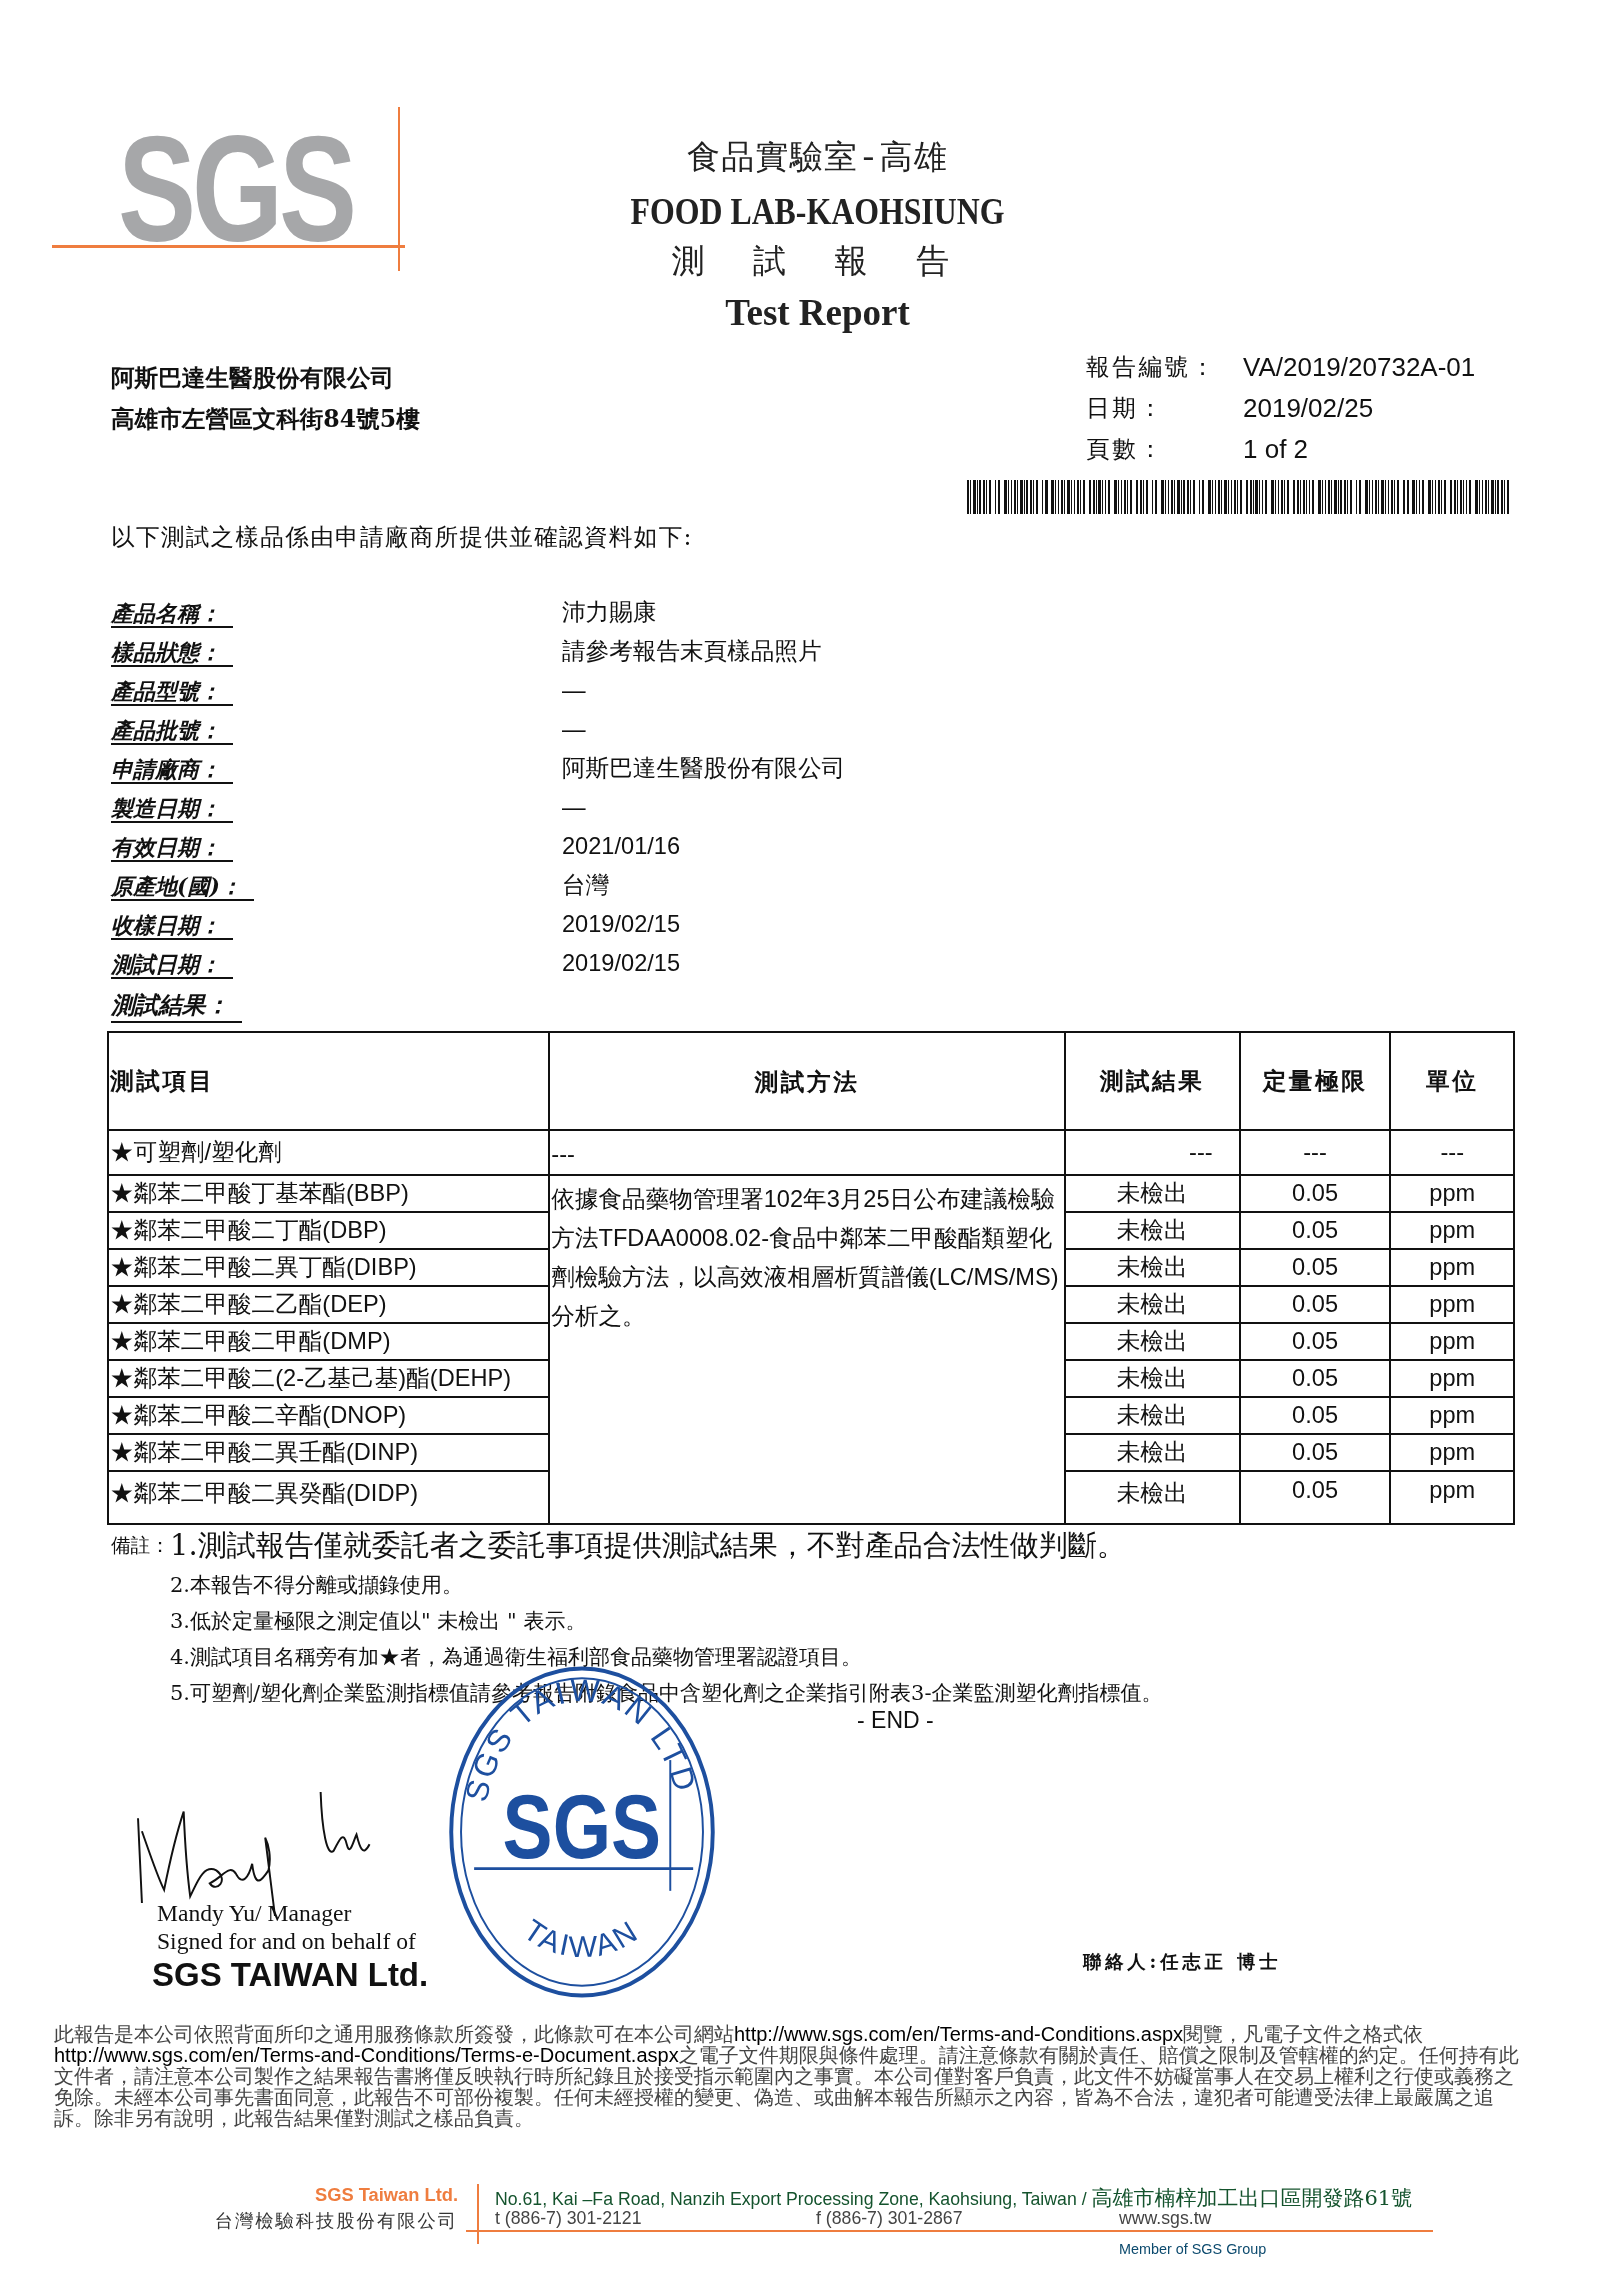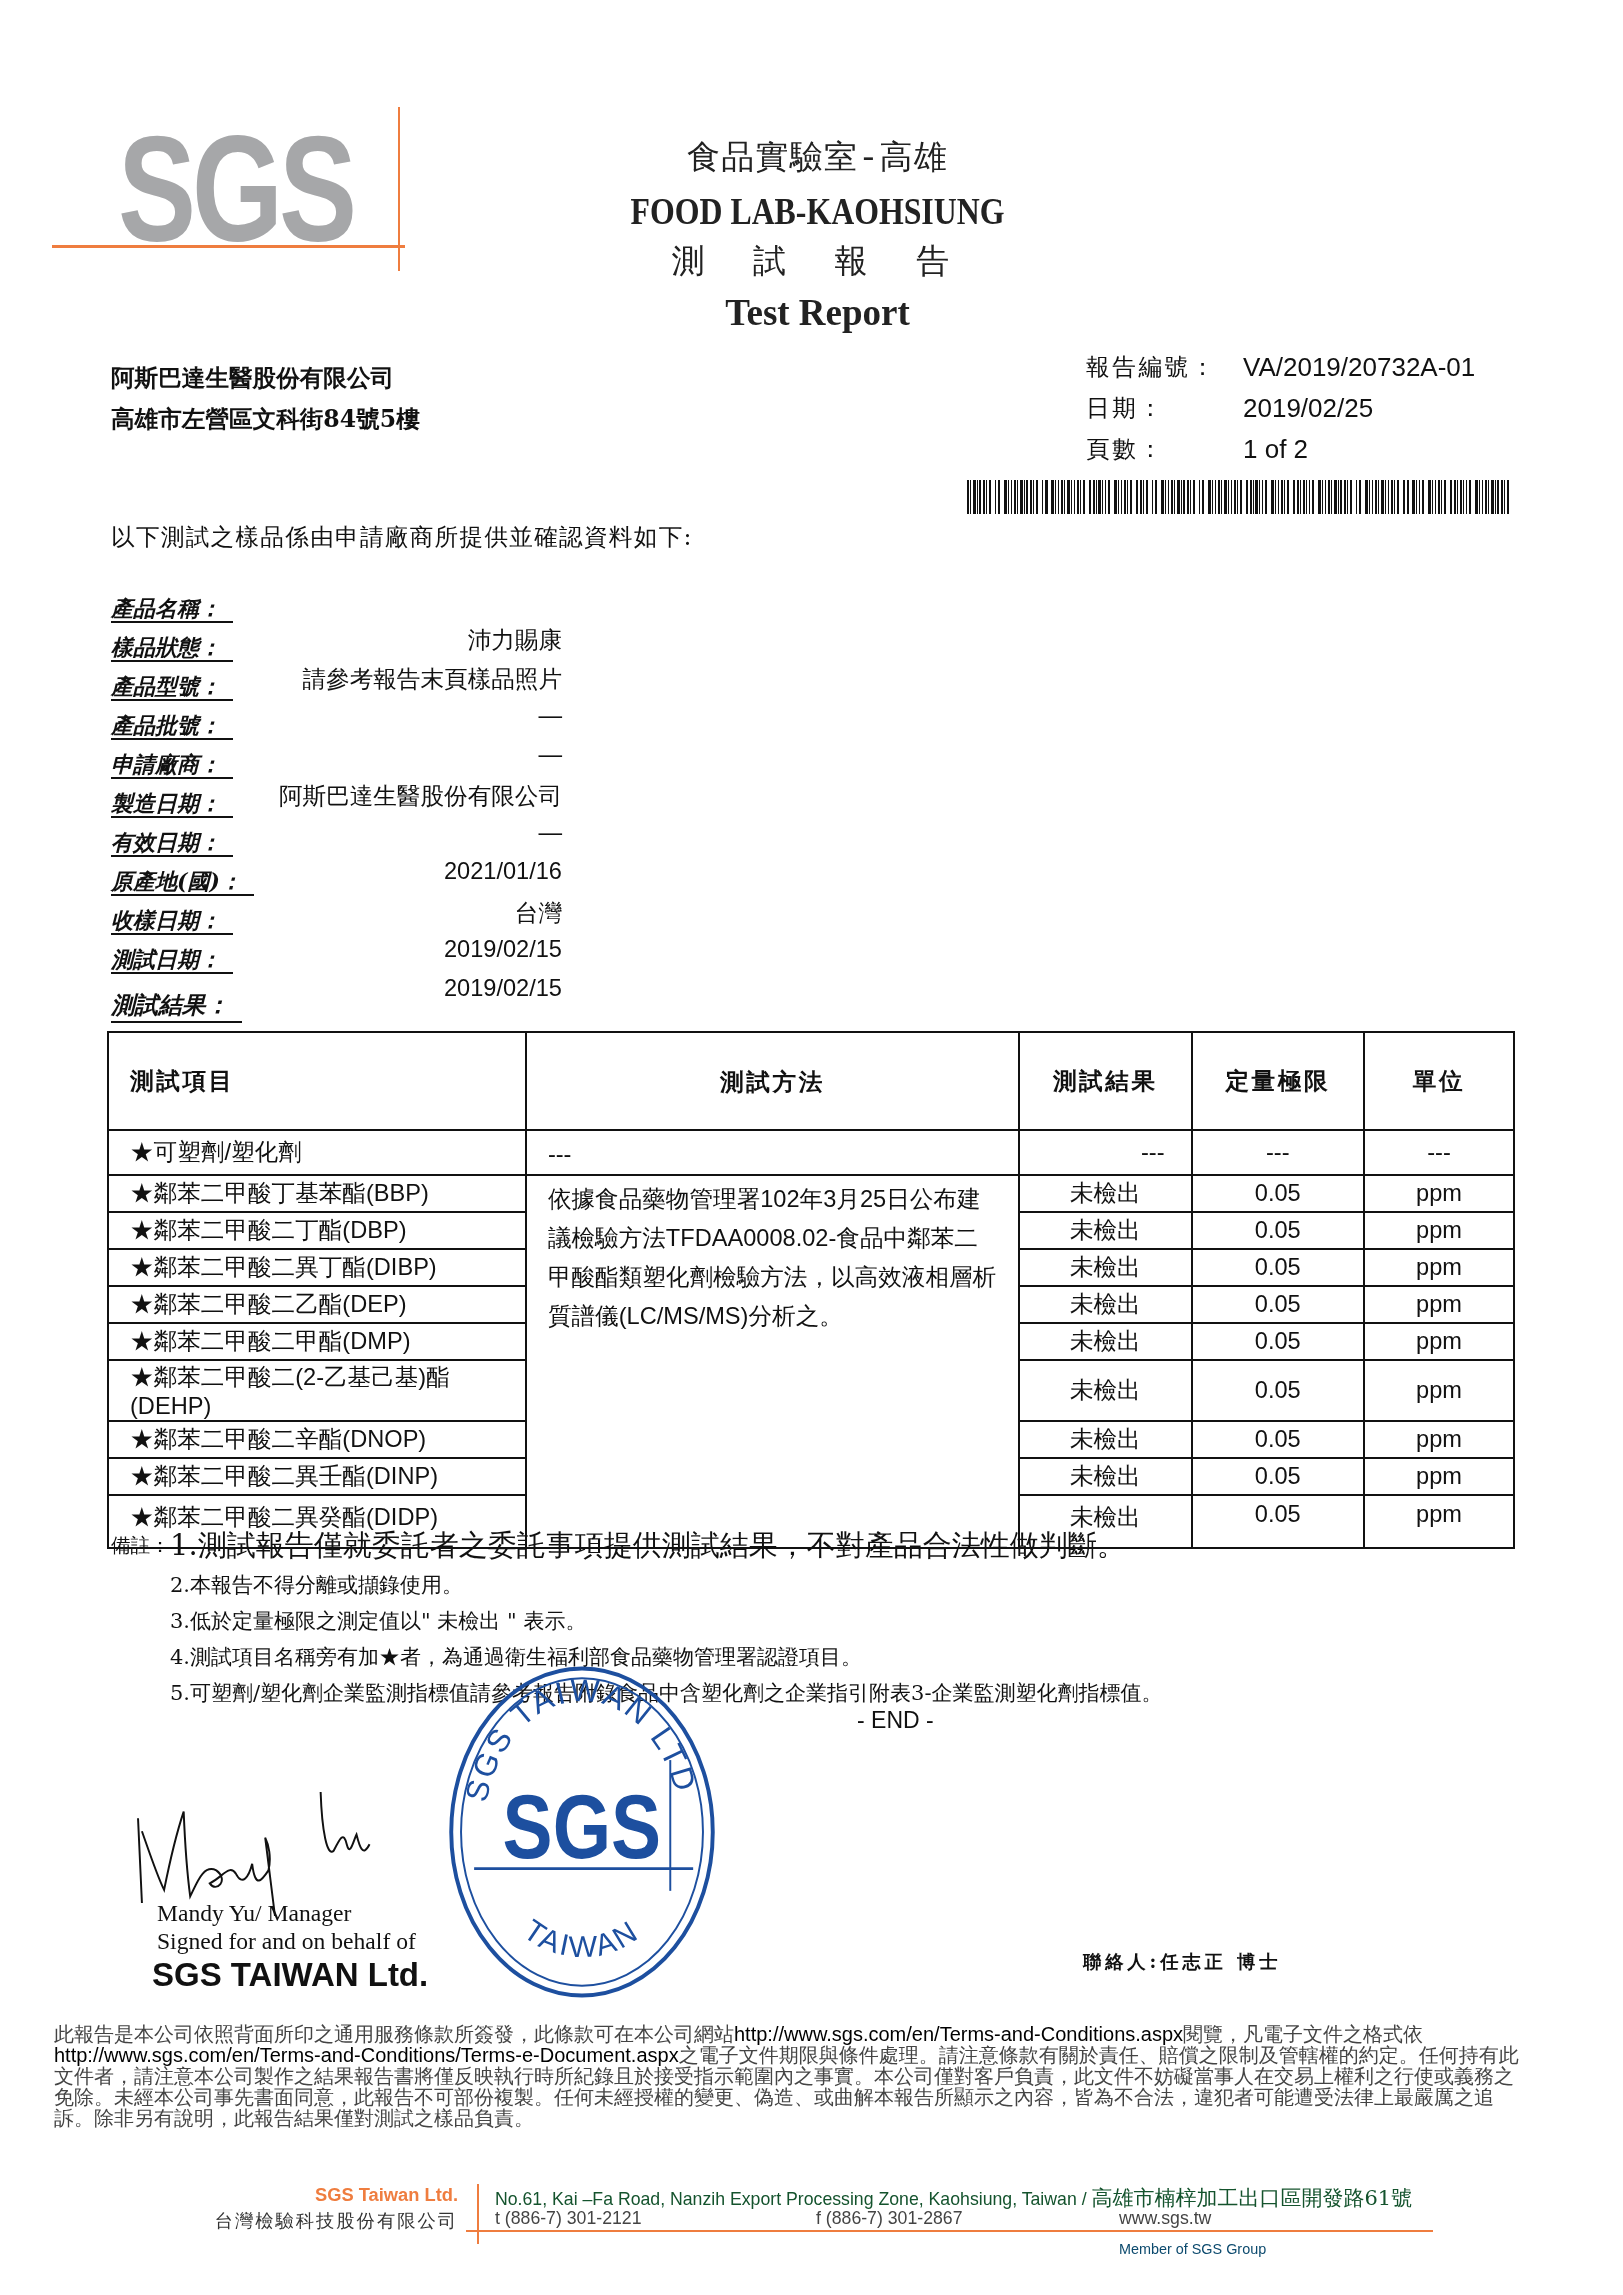--- a/index.html
+++ b/index.html
@@ -27,29 +27,29 @@
   .meta-row { display: flex; height: 41px; line-height: 41px; }
   .meta-label { width: 157px; font-family: "DejaVu Serif", serif; font-size: 23.6px; letter-spacing: 2.6px; }
   .meta-value { font-family: "Liberation Sans", sans-serif; font-size: 26px; }
   .barcode { left: 967px; top: 480px; width: 542px; height: 34px;
     background: repeating-linear-gradient(90deg, #111 0 2px, #fff 2px 3.3px, #111 3.3px 3.9px, #fff 3.9px 5.9px, #111 5.9px 8.5px, #fff 8.5px 9.8px, #111 9.8px 10.5px, #fff 10.5px 12.4px, #111 12.4px 13.7px, #fff 13.7px 15.7px); }
 
   .intro { left: 111px; top: 521px; font-size: 23.6px; letter-spacing: 1.3px; }
 
   
   .info { left: 111px; top: 594px; }
-  .info-row { display: flex; height: 39px; align-items: flex-end; flex-direction: column; }
+  .info-row { display: flex; height: 39px; align-items: center; }
   .info-label { width: 451px; font-size: 22px; font-weight: bold; font-style: italic; }
   .info-label span { border-bottom: 2px solid #111; padding-right: 11.8px; }
   .info-value { font-family: "Liberation Sans", sans-serif; font-size: 23.6px; padding-bottom: 2.6px; }
   .results-label { left: 111px; top: 989px; font-size: 23.6px; font-weight: bold; font-style: italic; border-bottom: 2px solid #111; padding-right: 13px; }
 
   
   .tbl { left: 107px; top: 1031px; width: 1408px; border-collapse: collapse; font-family: "Liberation Sans", sans-serif; }
-  .tbl td, .tbl th { border: 2px solid #111; font-size: 23.6px; padding: 0 21px; }
+  .tbl td, .tbl th { border: 2px solid #111; font-size: 23.6px; padding: 0 1px; }
   .tbl th { height: 92px; font-family: "DejaVu Serif", serif; font-weight: bold; font-size: 23.6px; letter-spacing: 2.6px; }
   .tbl td { height: 35px; }
   .c-item { width: 432px; text-align: left; }
   .c-method { width: 505px; text-align: left; vertical-align: top; line-height: 39px; padding-top: 3.9px !important; }
   .c-res { width: 144px; text-align: center; }
   .c-loq { width: 145px; text-align: center; }
   .c-unit { width: 118px; text-align: center; }
   .tbl td.right { text-align: right; padding-right: 26px; }
   .tbl tr.last td { height: 46px; vertical-align: top; }
 

